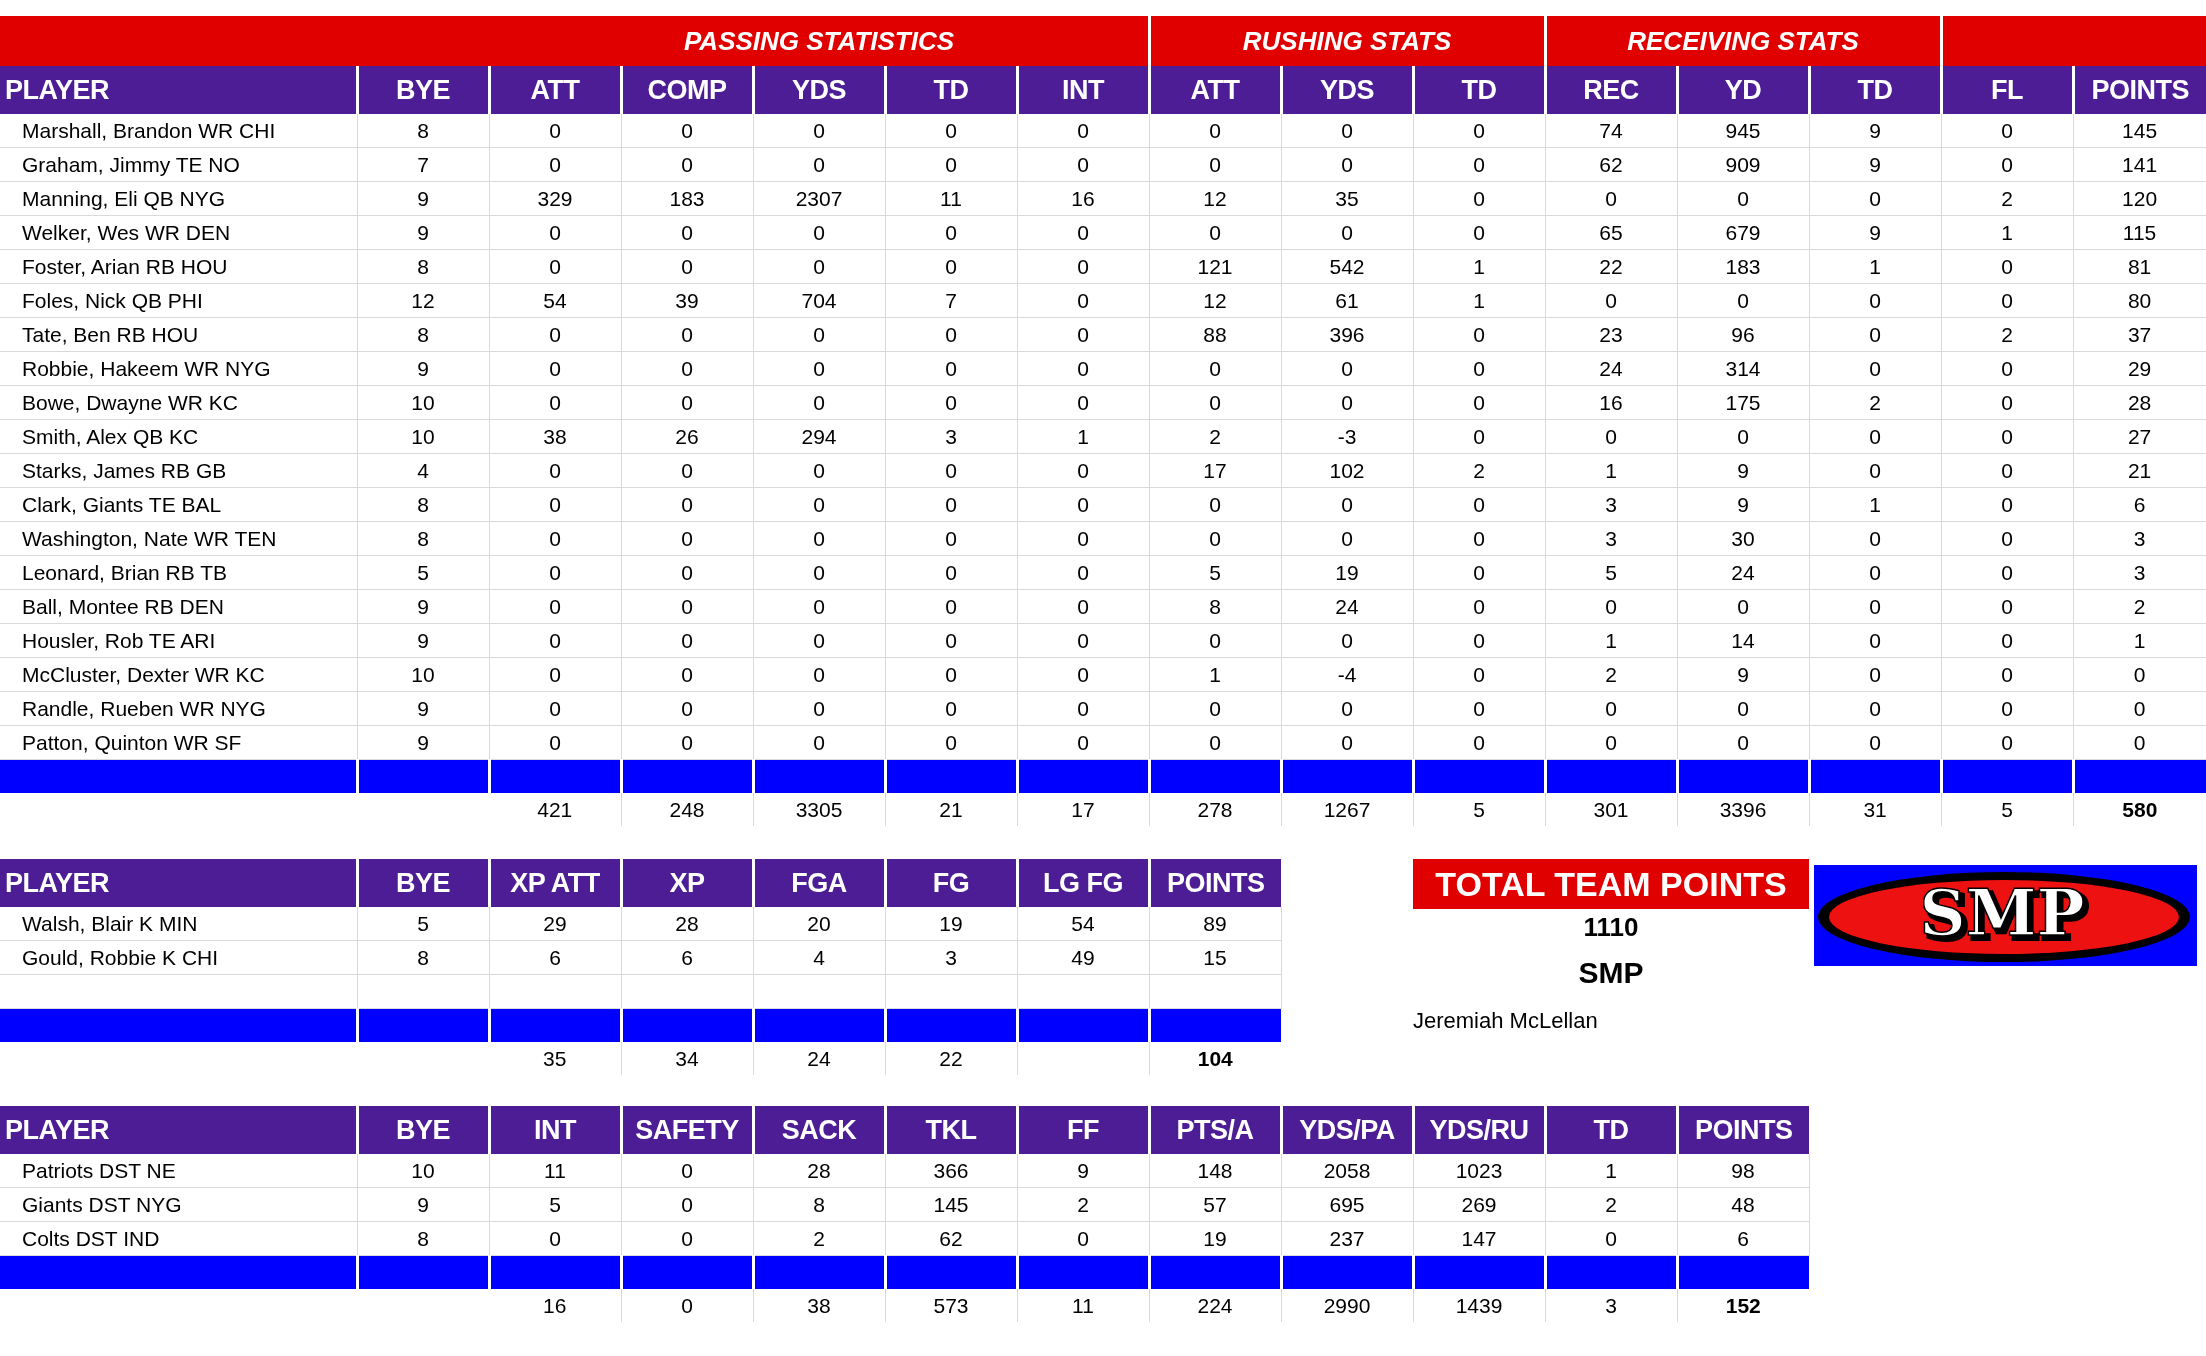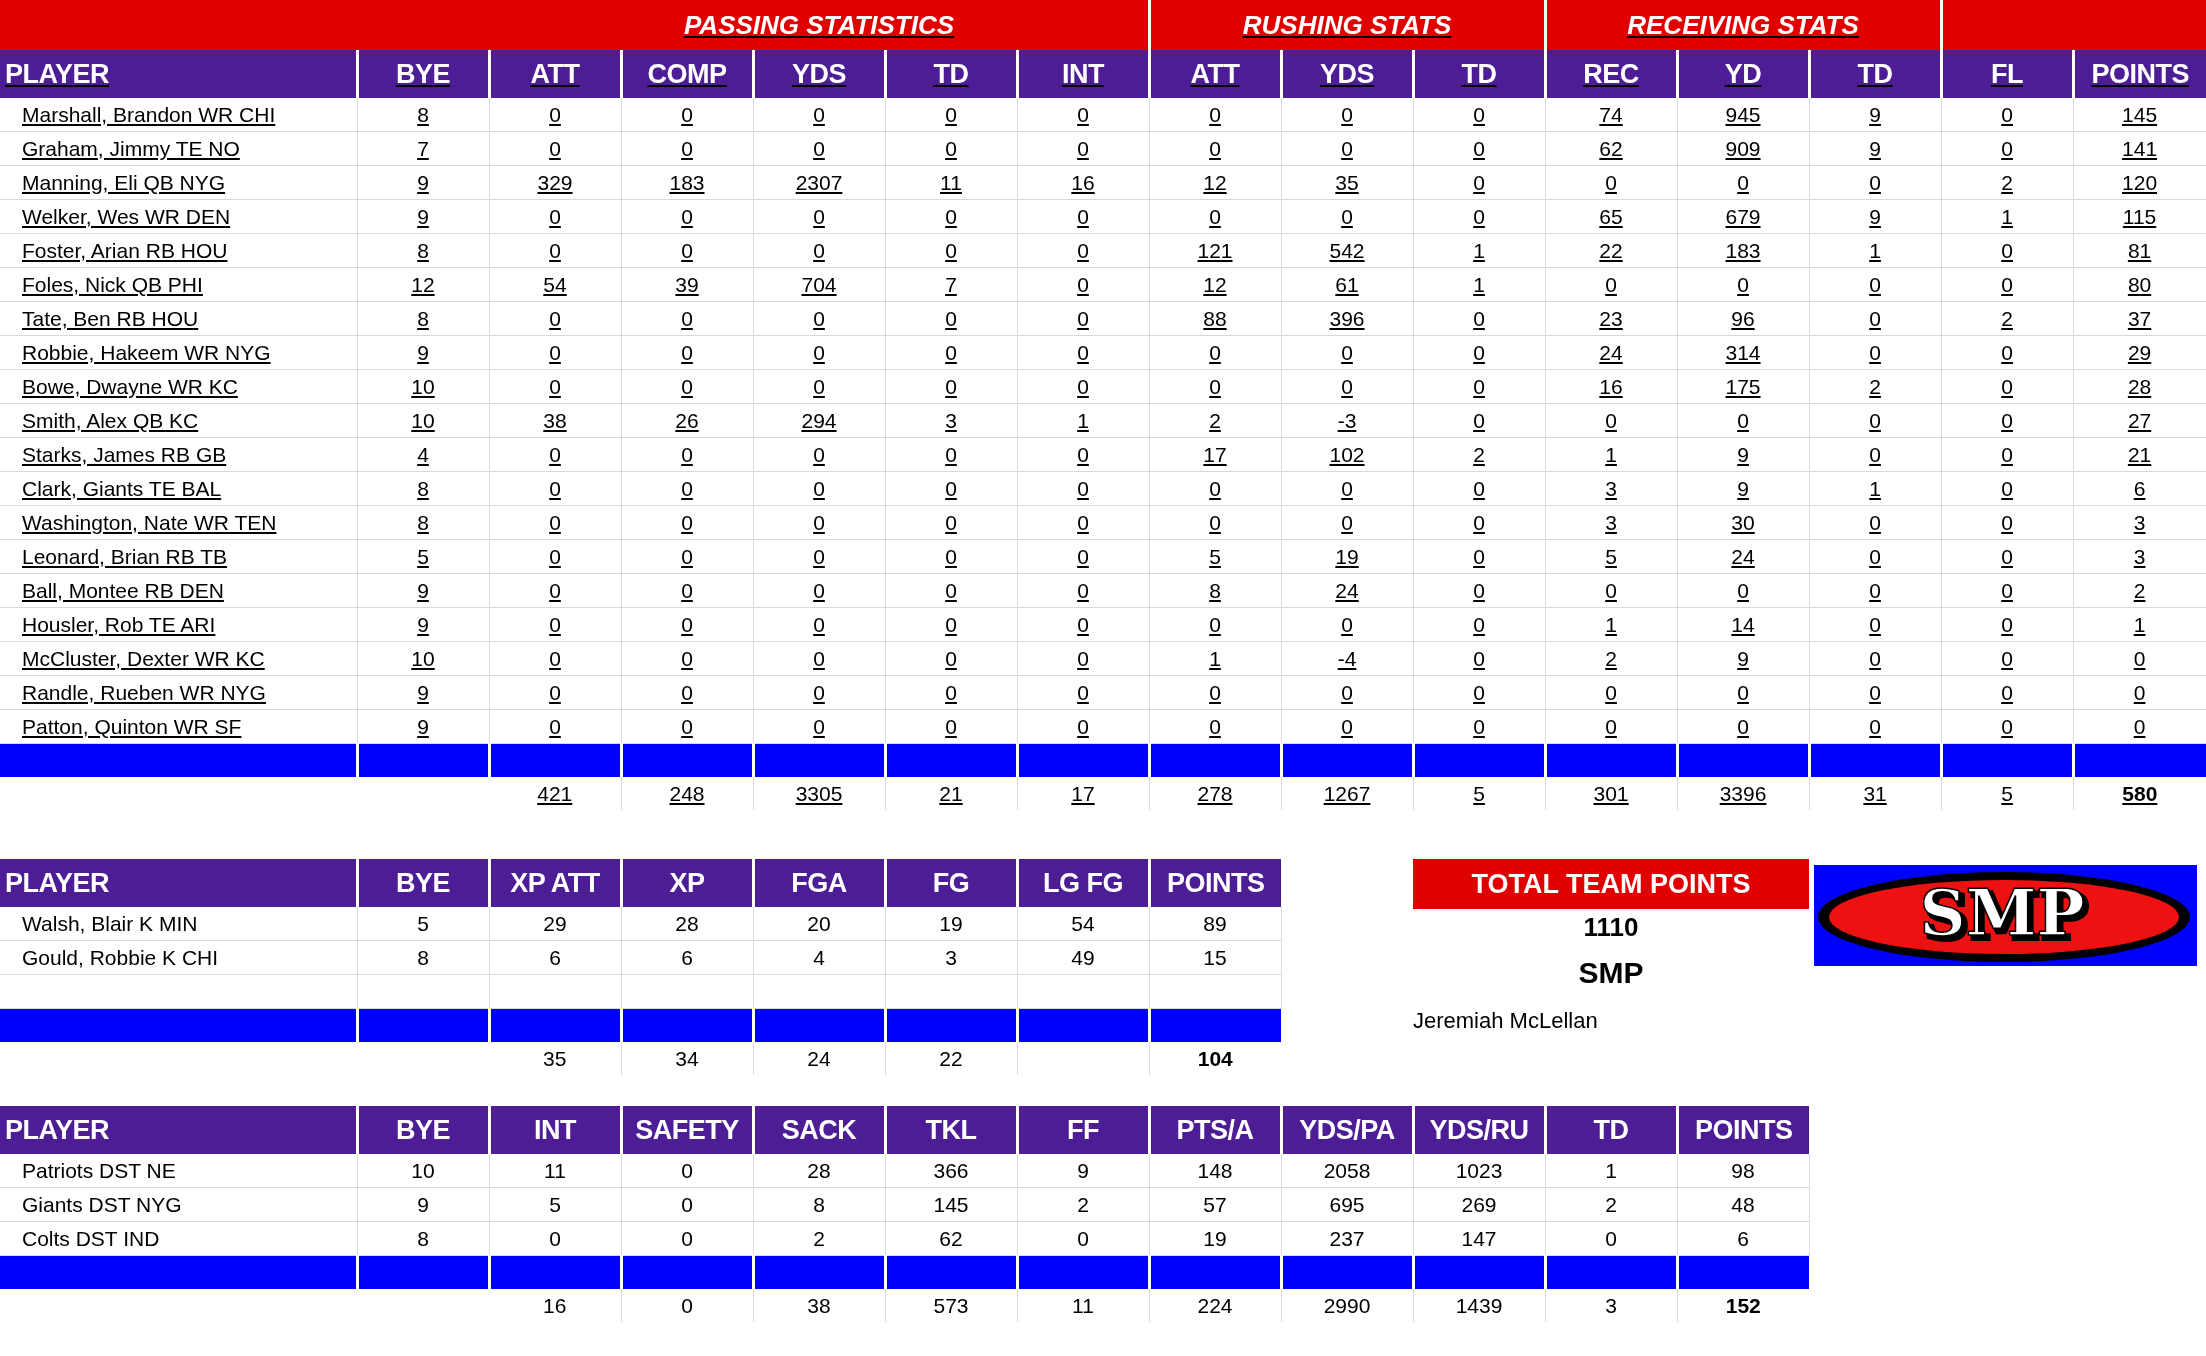--- a/index.html
+++ b/index.html
@@ -8,25 +8,25 @@
   .grid td{padding:0;height:33px;border-right:1px solid #d9d9d9;border-bottom:1px solid #d9d9d9;text-align:center;font-family:"Liberation Sans",sans-serif;font-size:21px;color:#000;white-space:nowrap;overflow:hidden;}
   .grid td.name{text-align:left;padding-left:22px;}
   .grid tr.hdr td{background:#4c1d95;color:#fff;font-weight:bold;font-size:27px;height:48px;border-right:3px solid #fff;border-bottom:none;letter-spacing:-0.5px;}
   .grid tr.hdr td.name{padding-left:5px;}
   .grid tr.grp td{background:#e00000;color:#fff;font-weight:bold;font-style:italic;font-size:26px;height:50px;border-right:3px solid #fff;border-bottom:none;}
   .grid tr.grp td.blank{border-right-color:#e00000;}
   .grid tr.blue td{background:#0000ff;border-right:3px solid #fff;border-bottom:none;height:33px;}
   .grid tr.tot td{border-bottom:none;font-size:21px;}
   .grid tr.tot td.bold{font-weight:bold;}
   .grid tr.tot td.noborder{border-right:none;}
-  #main-table{top:0;text-decoration:underline;}
+  #main-table{top:16px;}
   #kicker-table{top:859px;}
   #dst-table{top:1106px;}
   #team-points{position:absolute;left:1413px;top:859px;width:396px;}
-  #team-points .tp-hdr{background:#e00000;color:#fff;font-weight:bold;font-size:27px;height:50px;line-height:50px;text-align:center;}
+  #team-points .tp-hdr{background:#e00000;color:#fff;font-weight:bold;font-size:34px;height:50px;line-height:50px;text-align:center;}
   #team-points .tp-total{text-align:center;font-weight:bold;font-size:26px;height:36px;line-height:36px;}
   #team-points .tp-team{text-align:center;font-weight:bold;font-size:30px;height:56px;line-height:56px;}
   #team-points .tp-owner{font-weight:normal;font-size:22px;height:40px;line-height:40px;}
   #logo{position:absolute;left:1814px;top:865px;width:383px;height:101px;background:#0000ff;}
 </style>
 </head>
 <body>
 
 <table class="grid" id="main-table" style="width:2206px;">
   <colgroup>

